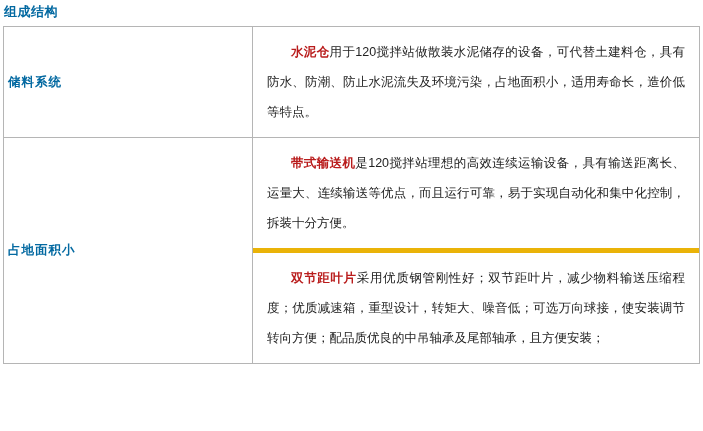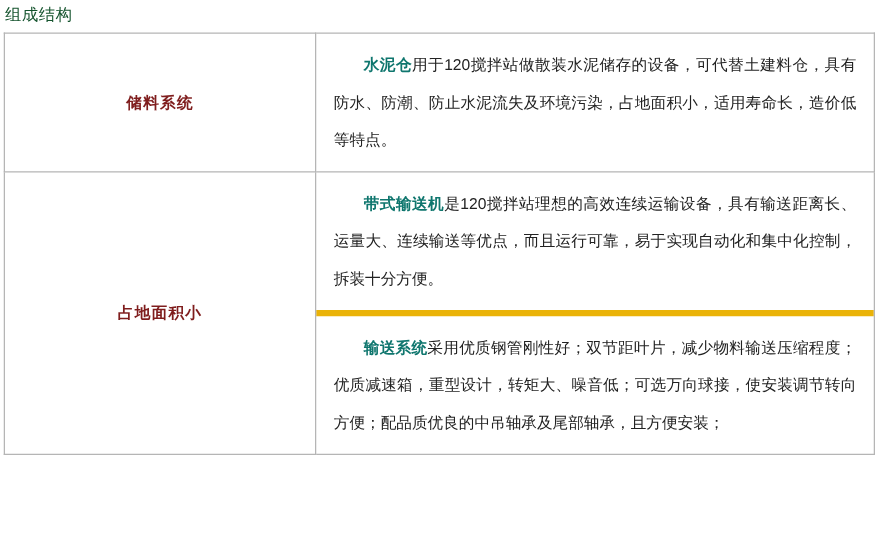--- a/index.html
+++ b/index.html
@@ -15,61 +15,60 @@
     overflow: hidden;
   }
   .page {
     position: relative;
     width: 703px;
     height: 431px;
     box-sizing: border-box;
   }
   .section-title {
     font-size: 13px;
-    font-weight: normal;
-    color: #14532d;
+    font-weight: bold;
+    color: #0369a1;
     padding: 4px 4px 6px 4px;
     line-height: 16px;
     letter-spacing: 0.5px;
   }
   table.structure-table {
     border-collapse: collapse;
     width: 697px;
     margin-left: 3px;
     table-layout: fixed;
   }
   table.structure-table td {
     border: 1px solid #b5b5b5;
     vertical-align: middle;
     background: #ffffff;
   }
   td.cat-cell {
     width: 240px;
-    text-align: center;
     font-size: 12.5px;
     font-weight: bold;
     letter-spacing: 1px;
-    color: #7f1d1d;
+    color: #0369a1;
   }
   td.desc-cell {
     padding: 0;
   }
   .desc-inner {
     padding: 10px 14px 10px 14px;
     font-size: 12.5px;
     line-height: 30px;
     color: #222222;
     text-align: justify;
   }
   .desc-inner.indent {
     text-indent: 24px;
   }
   .desc-inner b {
     font-weight: bold;
-    color: #0f766e;
+    color: #b91c1c;
   }
   .sub-block {
     border-bottom: 5px solid #eab308;
   }
   .sub-block:last-child {
     border-bottom: none;
   }
   .row-storage .cat-cell,
   .row-transport .cat-cell {
     padding: 4px;
@@ -95,21 +94,21 @@
       <tr class="row-transport">
         <td class="cat-cell">占地面积小</td>
         <td class="desc-cell">
           <div class="sub-block">
             <div class="desc-inner indent">
               <b>带式输送机</b><span>是120搅拌站理想的高效连续运输设备，具有输送距离长、运量大、连续输送等优点，而且运行可靠，易于实现自动化和集中化控制，拆装十分方便。</span>
             </div>
           </div>
           <div class="sub-block">
             <div class="desc-inner indent">
-              <b>输送系统</b><span>采用优质钢管刚性好；双节距叶片，减少物料输送压缩程度；优质减速箱，重型设计，转矩大、噪音低；可选万向球接，使安装调节转向方便；配品质优良的中吊轴承及尾部轴承，且方便安装；</span>
+              <b>双节距叶片</b><span>采用优质钢管刚性好；双节距叶片，减少物料输送压缩程度；优质减速箱，重型设计，转矩大、噪音低；可选万向球接，使安装调节转向方便；配品质优良的中吊轴承及尾部轴承，且方便安装；</span>
             </div>
           </div>
         </td>
       </tr>
     </tbody>
   </table>
 
 </div>
 
 </body></html>

